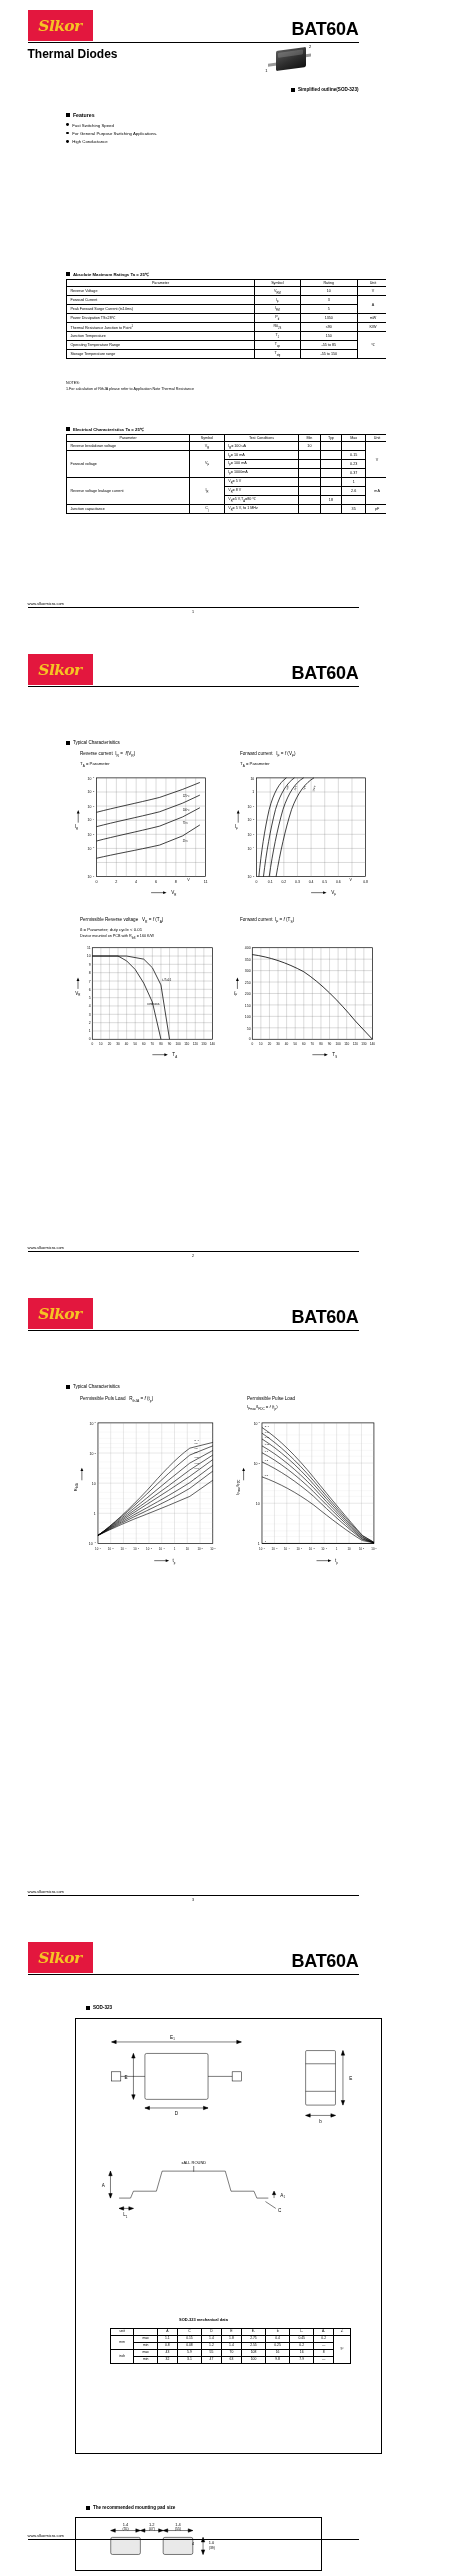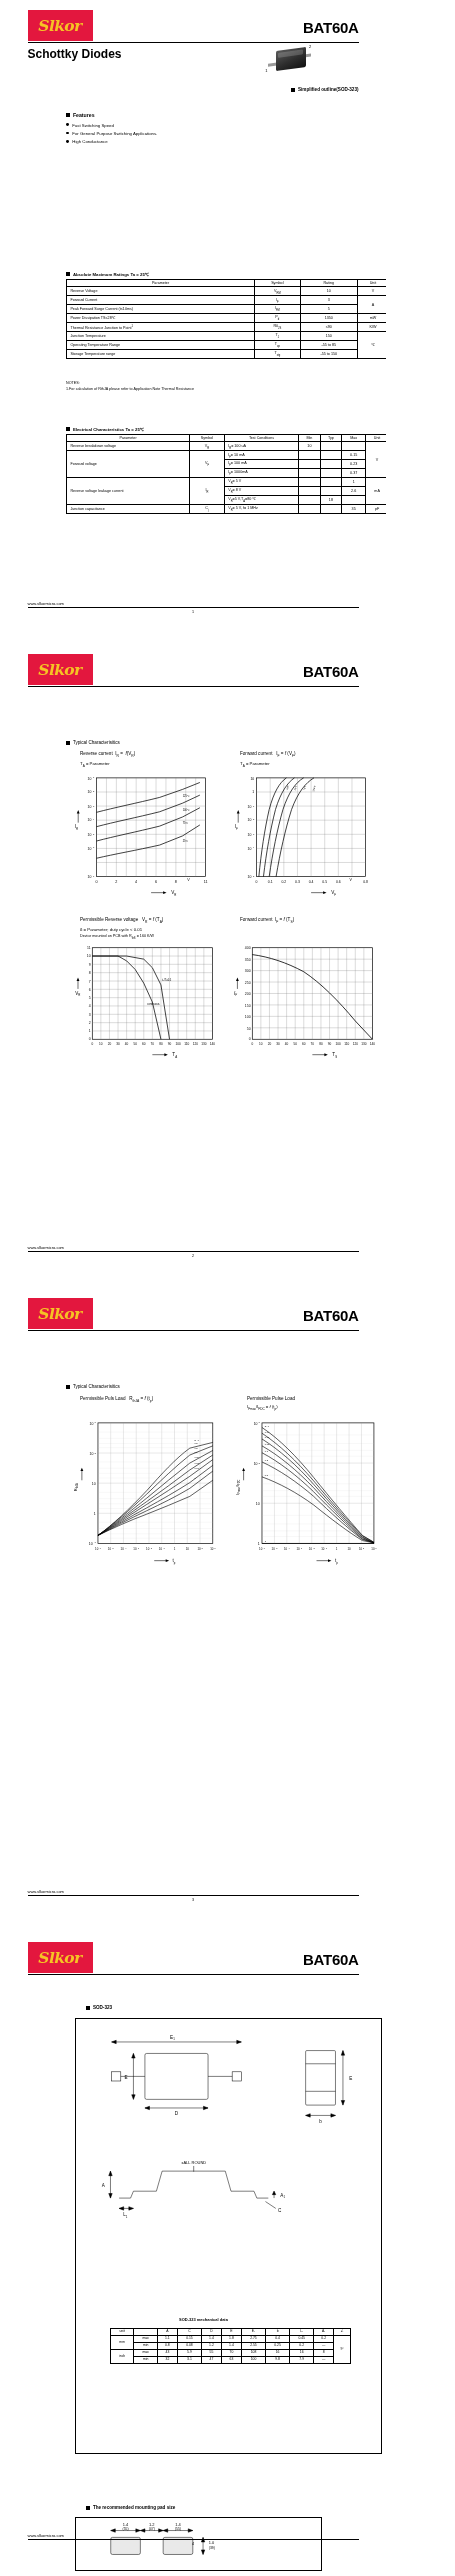--- a/index.html
+++ b/index.html
@@ -20,21 +20,21 @@
     background:#E3173E;
     display:flex; align-items:center; justify-content:center;
   }
   .logo-text{
     font-family:"DejaVu Serif", serif;
     font-style:italic; font-weight:bold;
     font-size:15.5px; color:#F6C324; letter-spacing:-0.6px;
   }
   .part-no{
     position:absolute; right:27.5px; top:19px;
-    font-size:15px; font-weight:bold; letter-spacing:-0.3px;
+    font-size:18px; font-weight:bold; letter-spacing:-0.3px;
   }
   .hdr-rule{
     position:absolute; left:27.5px; right:27.5px; top:42px;
     border-top:1.7px solid #000;
   }
   .doc-title{
     position:absolute; left:27.5px; top:47px;
     font-size:12px; font-weight:bold;
   }
 
@@ -119,21 +119,21 @@
 </head>
 <body>
 
 <div class="page">
 
   <div class="logo-box">
     <span class="logo-text">Slkor</span>
   </div>
   <div class="part-no">BAT60A</div>
   <div class="hdr-rule"></div>
-  <div class="doc-title">Schottky Diodes</div>
+  <div class="doc-title">Thermal Diodes</div>
 
   <div class="pkg-art">
     <div class="pkg-lead l1"></div>
     <div class="pkg-lead l2"></div>
     <div class="pkg-body"></div>
     <div class="pkg-num n1">1</div>
     <div class="pkg-num n2">2</div>
   </div>
   <div class="pkg-cap sq-head sq">
     <span>Simplified outline(SOD-323)</span>

